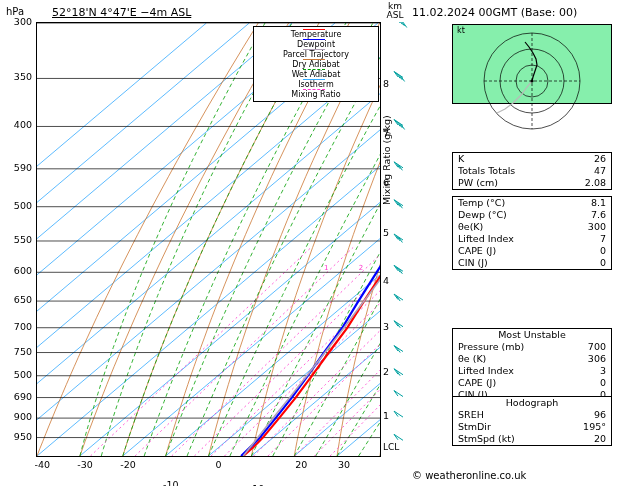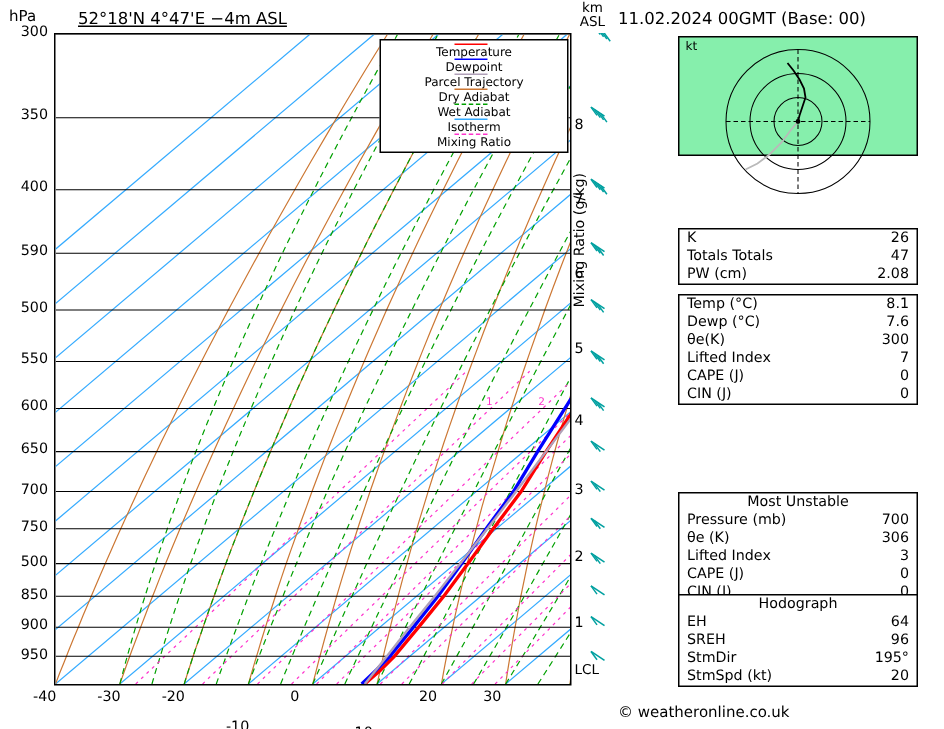--- a/index.html
+++ b/index.html
@@ -12,21 +12,21 @@
   .hdr-left{left:52px;top:6px;font-size:11px;color:#000;font-family:"DejaVu Sans",sans-serif;text-decoration:underline;}
   .hdr-unit{left:6px;top:6px;font-size:10px;color:#000;}
   .hdr-km{left:383px;top:2px;font-size:9px;color:#000;text-align:center;width:24px;line-height:1.05;}
   .hdr-right{left:412px;top:6px;font-size:11px;color:#000;}
 
   
   #skew{left:36px;top:22px;width:345px;height:435px;border:1px solid #000;box-sizing:border-box;background:#fff;overflow:hidden;}
   #skewsvg{position:absolute;left:0;top:0;}
 
   .ylab{position:absolute;right:auto;font-size:9.5px;color:#000;text-align:right;width:30px;}
-  .xlab{position:absolute;font-size:9.5px;color:#000;text-align:left;width:28px;}
+  .xlab{position:absolute;font-size:9.5px;color:#000;text-align:right;width:28px;}
   .xtitle{left:90px;top:470px;font-size:10px;color:#000;}
 
   
   .kmlab{position:absolute;font-size:9.5px;color:#000;left:383px;}
   .lcl{position:absolute;left:383px;font-size:9px;color:#000;}
 
   
   .mixlab{position:absolute;left:381px;top:205px;width:100px;font-size:9.5px;color:#000;
      transform:rotate(-90deg);transform-origin:0 0;white-space:nowrap;}
 
@@ -191,21 +191,21 @@
       <div class="ylab abs" style="left: 2px; top: 71.4392px;">350</div>
       <div class="ylab abs" style="left: 2px; top: 119.463px;">400</div>
       <div class="ylab abs" style="left: 2px; top: 161.823px;">590</div>
       <div class="ylab abs" style="left: 2px; top: 199.715px;">500</div>
       <div class="ylab abs" style="left: 2px; top: 233.992px;">550</div>
       <div class="ylab abs" style="left: 2px; top: 265.285px;">600</div>
       <div class="ylab abs" style="left: 2px; top: 294.072px;">650</div>
       <div class="ylab abs" style="left: 2px; top: 320.724px;">700</div>
       <div class="ylab abs" style="left: 2px; top: 345.537px;">750</div>
       <div class="ylab abs" style="left: 2px; top: 368.748px;">500</div>
-      <div class="ylab abs" style="left: 2px; top: 390.551px;">850</div>
+      <div class="ylab abs" style="left: 2px; top: 390.551px;">690</div>
       <div class="ylab abs" style="left: 2px; top: 411.108px;">900</div>
       <div class="ylab abs" style="left: 2px; top: 430.553px;">950</div>
     </div>
 
   <div id="xlabels">
       <div class="xlab abs" style="left: 22px; top: 459px;">-40</div>
       <div class="xlab abs" style="left: 64.875px; top: 459px;">-30</div>
       <div class="xlab abs" style="left: 107.75px; top: 459px;">-20</div>
       <div class="xlab abs" style="left: 150.625px; top: 459px; margin-top: 20px;">-10</div>
       <div class="xlab abs" style="left: 193.5px; top: 459px;">0</div>
@@ -421,24 +421,20 @@
         <span class="v">0</span>
       </div>
       <div class="trow">
         <span>CIN (J)</span>
         <span class="v">0</span>
       </div>
     </div>
   <div id="tbl4" class="tbl">
       <div class="thead first">Hodograph</div>
       <div class="trow">
-        <span>EH</span>
-        <span class="v">64</span>
-      </div>
-      <div class="trow">
         <span>SREH</span>
         <span class="v">96</span>
       </div>
       <div class="trow">
         <span>StmDir</span>
         <span class="v">195°</span>
       </div>
       <div class="trow">
         <span>StmSpd (kt)</span>
         <span class="v">20</span>

